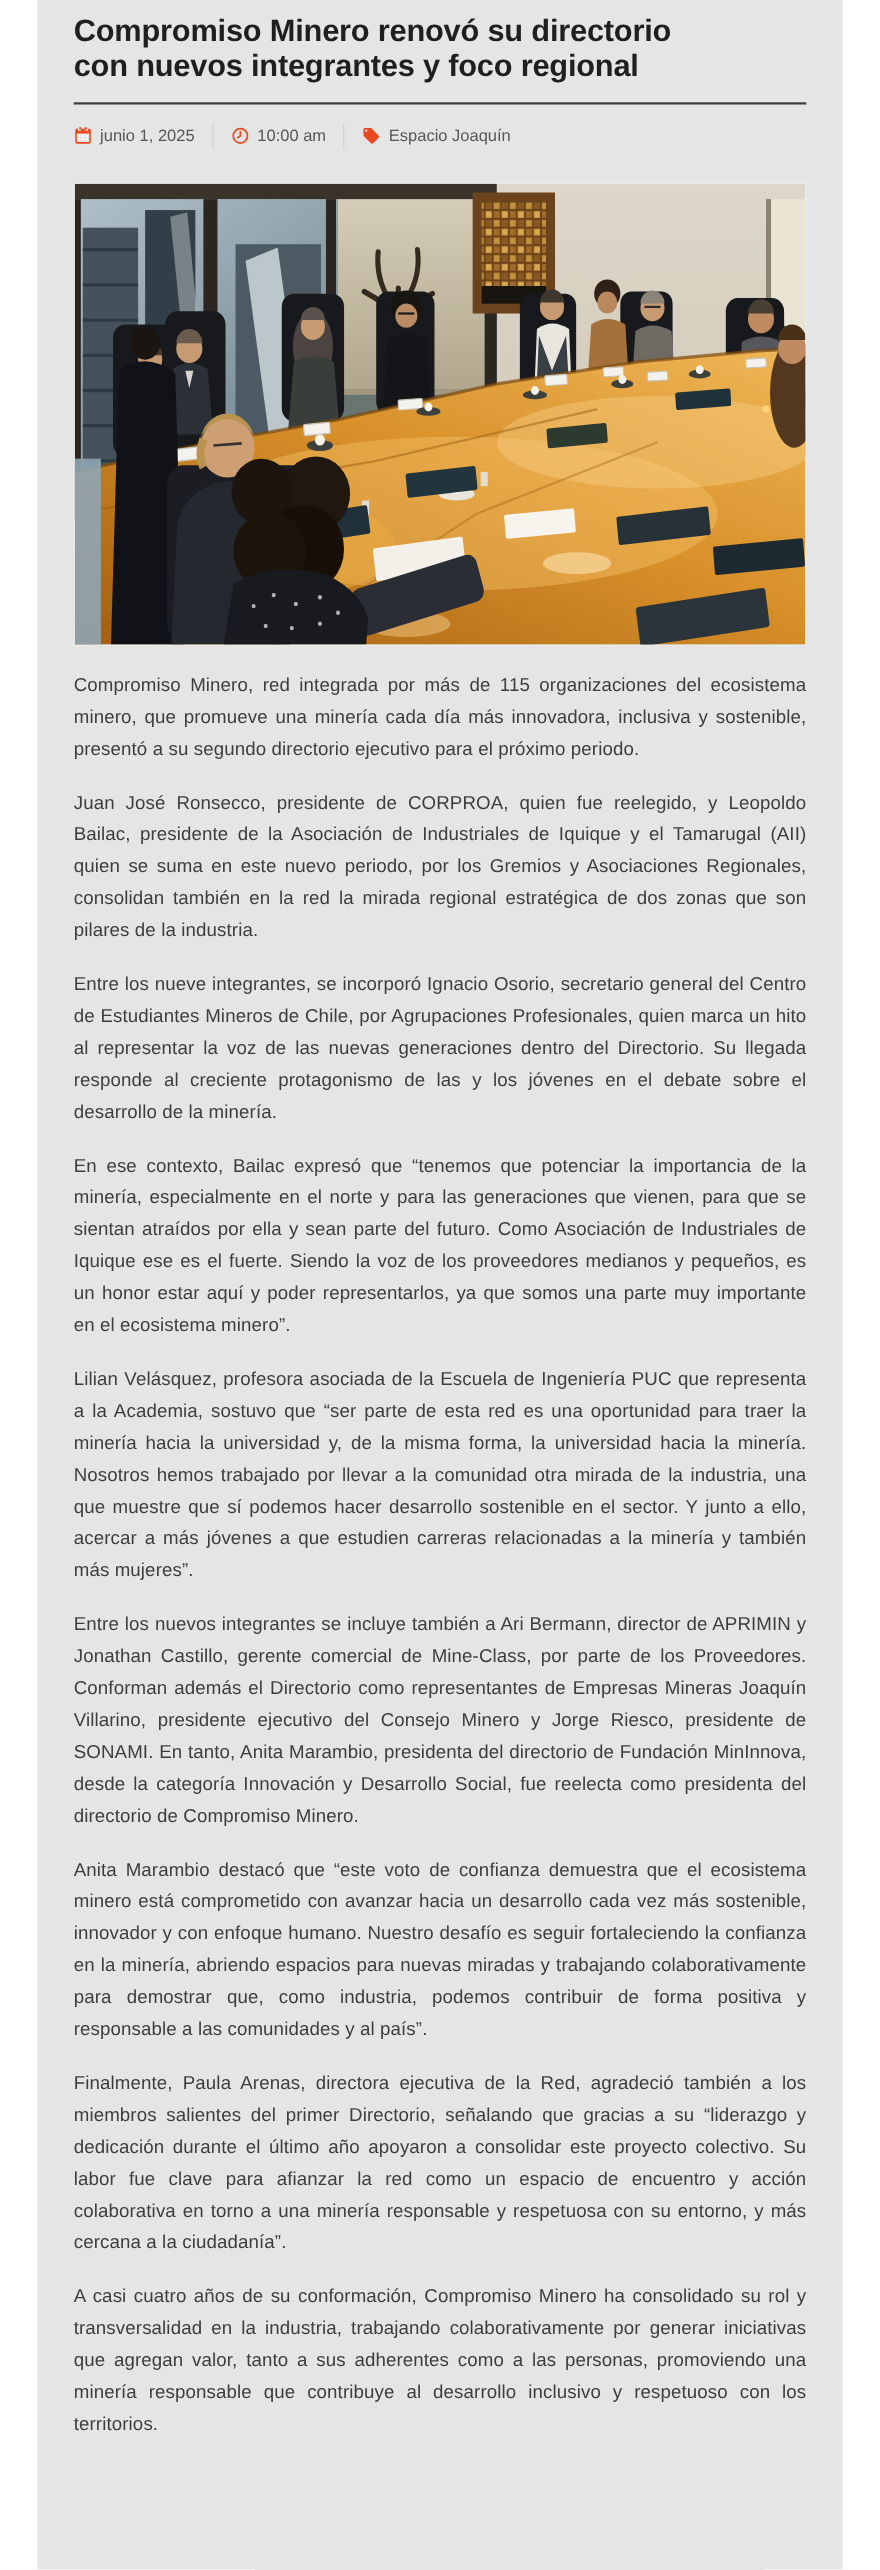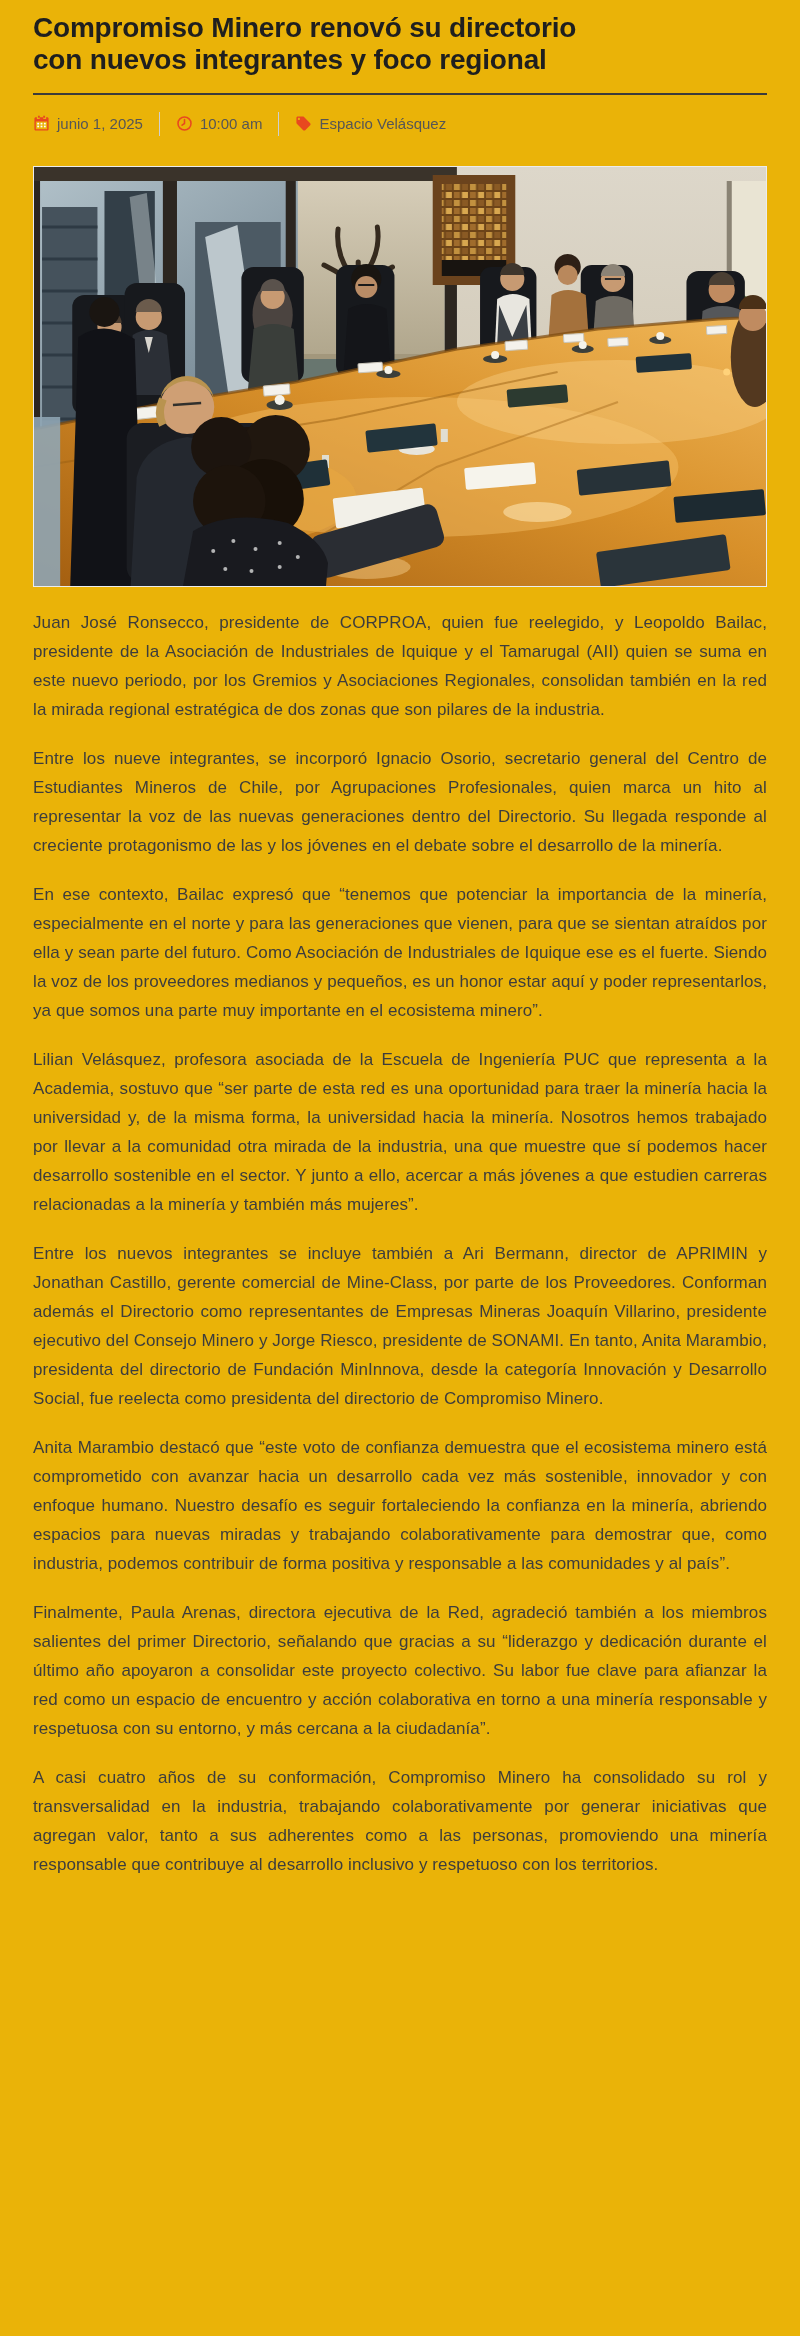--- a/index.html
+++ b/index.html
@@ -1,20 +1,20 @@
 <!DOCTYPE html>
 <html lang="es"><head>
 <meta charset="utf-8">
 <style>
   * { box-sizing: border-box; }
   html, body { margin: 0; padding: 0; background: #ffffff; }
   body { font-family: "Liberation Sans", "DejaVu Sans", sans-serif; }
   .page {
-    width: 800px; min-height: 2336px; margin: 0 auto;
-    background: #eab308; padding: 10px 33px 40px;
+    width: 732px; min-height: 2336px; margin: 0 auto;
+    background: #e5e5e5; padding: 10px 33px 40px;
   }
   h1.title {
     margin: 2px 0 0; max-width: 580px;
     font-size: 28px; line-height: 1.14; font-weight: 700;
     color: #1f1f1f; letter-spacing: -0.2px;
   }
   .divider { border: none; border-top: 2px solid #3b3b3b; margin: 17px 0 0; }
   .meta {
     display: flex; align-items: center; margin-top: 15px;
     color: #565656; font-size: 15px; height: 28px;
@@ -68,21 +68,21 @@
       <span>10:00 am</span>
     </span>
 
     <span class="meta-sep"></span>
 
     <span class="meta-item">
       <svg class="meta-icon" viewBox="0 0 24 24">
         <path fill="#e8491f" d="M21.41 11.58l-9-9C12.05 2.22 11.55 2 11 2H4c-1.1 0-2 .9-2 2v7c0 .55.22 1.05.59 1.42l9 9c.36.36.86.58 1.41.58s1.05-.22 1.41-.59l7-7c.37-.36.59-.86.59-1.41s-.22-1.06-.59-1.42zM5.5 7C4.67 7 4 6.33 4 5.5S4.67 4 5.5 4 7 4.67 7 5.5 6.33 7 5.5 7z"></path>
         <path fill="#e8491f" d="M16.5 2.6l8 8-1.6 1.6-8-8z" opacity="0.0"></path>
       </svg>
-      <a href="#">Espacio Velásquez</a>
+      <a href="#">Espacio Joaquín</a>
     </span>
   </div>
 
   <figure class="hero">
     <svg viewBox="0 0 727 419" preserveAspectRatio="none">
       <defs>
         <linearGradient id="gWall" x1="0" y1="0" x2="0" y2="1">
           <stop offset="0" stop-color="#ddd7ca"></stop>
             <stop offset="0.6" stop-color="#d2cab8"></stop>
             <stop offset="1" stop-color="#c5bca8"></stop>
@@ -325,20 +325,21 @@
               <circle cx="190" cy="402" r="2"></circle>
             <circle cx="216" cy="404" r="2"></circle>
               <circle cx="244" cy="400" r="2"></circle>
           </g>
         </g>
       </g>
     </svg>
   </figure>
 
   <div class="body">
+    <p>Compromiso Minero, red integrada por más de 115 organizaciones del ecosistema minero, que promueve una minería cada día más innovadora, inclusiva y sostenible, presentó a su segundo directorio ejecutivo para el próximo periodo.</p>
     <p>Juan José Ronsecco, presidente de CORPROA, quien fue reelegido, y Leopoldo Bailac, presidente de la Asociación de Industriales de Iquique y el Tamarugal (AII) quien se suma en este nuevo periodo, por los Gremios y Asociaciones Regionales, consolidan también en la red la mirada regional estratégica de dos zonas que son pilares de la industria.</p>
     <p>Entre los nueve integrantes, se incorporó Ignacio Osorio, secretario general del Centro de Estudiantes Mineros de Chile, por Agrupaciones Profesionales, quien marca un hito al representar la voz de las nuevas generaciones dentro del Directorio. Su llegada responde al creciente protagonismo de las y los jóvenes en el debate sobre el desarrollo de la minería.</p>
     <p>En ese contexto, Bailac expresó que “tenemos que potenciar la importancia de la minería, especialmente en el norte y para las generaciones que vienen, para que se sientan atraídos por ella y sean parte del futuro. Como Asociación de Industriales de Iquique ese es el fuerte. Siendo la voz de los proveedores medianos y pequeños, es un honor estar aquí y poder representarlos, ya que somos una parte muy importante en el ecosistema minero”.</p>
     <p>Lilian Velásquez, profesora asociada de la Escuela de Ingeniería PUC que representa a la Academia, sostuvo que “ser parte de esta red es una oportunidad para traer la minería hacia la universidad y, de la misma forma, la universidad hacia la minería. Nosotros hemos trabajado por llevar a la comunidad otra mirada de la industria, una que muestre que sí podemos hacer desarrollo sostenible en el sector. Y junto a ello, acercar a más jóvenes a que estudien carreras relacionadas a la minería y también más mujeres”.</p>
     <p>Entre los nuevos integrantes se incluye también a Ari Bermann, director de APRIMIN y Jonathan Castillo, gerente comercial de Mine-Class, por parte de los Proveedores. Conforman además el Directorio como representantes de Empresas Mineras Joaquín Villarino, presidente ejecutivo del Consejo Minero y Jorge Riesco, presidente de SONAMI. En tanto, Anita Marambio, presidenta del directorio de Fundación MinInnova, desde la categoría Innovación y Desarrollo Social, fue reelecta como presidenta del directorio de Compromiso Minero.</p>
     <p>Anita Marambio destacó que “este voto de confianza demuestra que el ecosistema minero está comprometido con avanzar hacia un desarrollo cada vez más sostenible, innovador y con enfoque humano. Nuestro desafío es seguir fortaleciendo la confianza en la minería, abriendo espacios para nuevas miradas y trabajando colaborativamente para demostrar que, como industria, podemos contribuir de forma positiva y responsable a las comunidades y al país”.</p>
     <p>Finalmente, Paula Arenas, directora ejecutiva de la Red, agradeció también a los miembros salientes del primer Directorio, señalando que gracias a su “liderazgo y dedicación durante el último año apoyaron a consolidar este proyecto colectivo. Su labor fue clave para afianzar la red como un espacio de encuentro y acción colaborativa en torno a una minería responsable y respetuosa con su entorno, y más cercana a la ciudadanía”.</p>
     <p>A casi cuatro años de su conformación, Compromiso Minero ha consolidado su rol y transversalidad en la industria, trabajando colaborativamente por generar iniciativas que agregan valor, tanto a sus adherentes como a las personas, promoviendo una minería responsable que contribuye al desarrollo inclusivo y respetuoso con los territorios.</p>
   </div>
 

